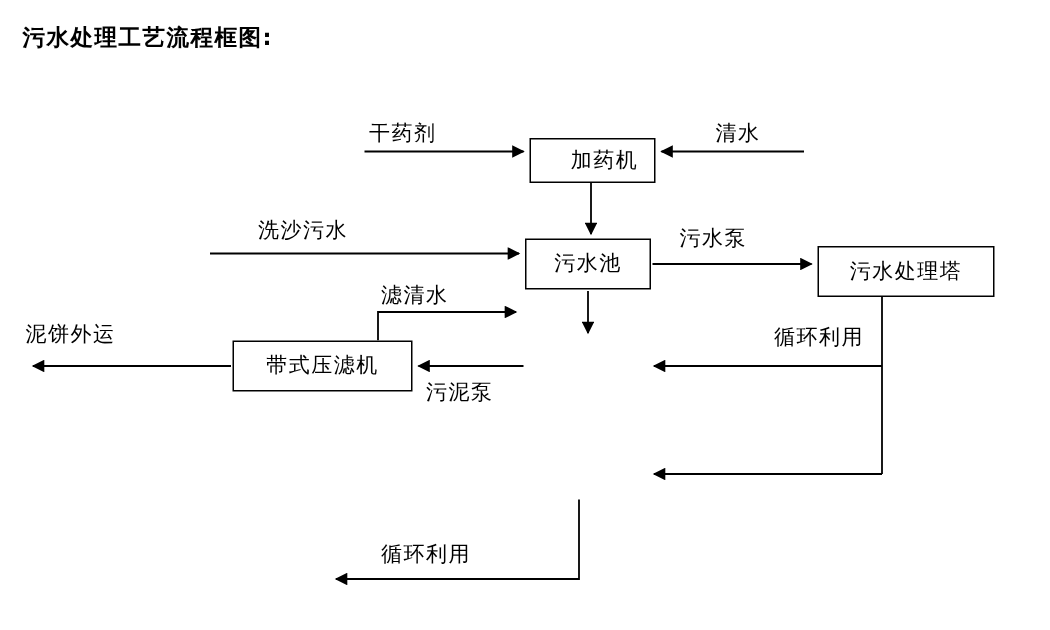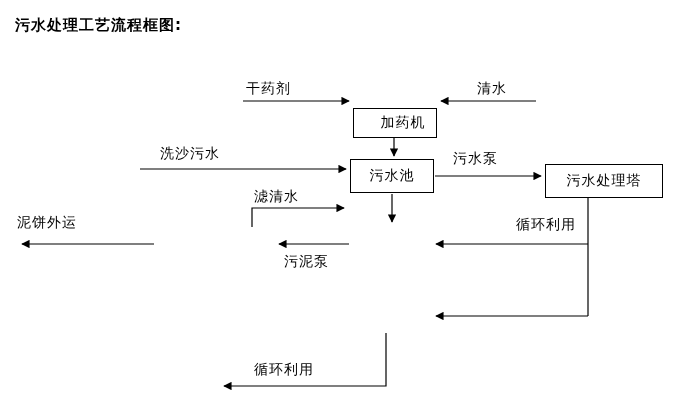--- a/index.html
+++ b/index.html
@@ -19,33 +19,33 @@
   }
   svg.flow { position:absolute; left:0; top:0; z-index:1; }
   .node {
     position:absolute;
     border:1px solid #000;
     background:#ffffff;
     display:flex; align-items:center; justify-content:center;
     font-size:14px; letter-spacing:1px;
     z-index:2; white-space:nowrap;
   }
-  .n-dosing   { left:353px; top:108px;  width:84px;  height:30px;padding-left:16px; }
+  .n-dosing   { left:353px; top:92px;  width:84px;  height:30px;padding-left:16px; }
   .n-sewage   { left:350px; top:159px; width:84px;  height:34px; }
   .n-tower    { left:545px; top:164px; width:118px; height:34px; }
   .n-sludge   { left:350px; top:226px; width:82px;  height:34px; }
   .n-belt     { left:155px; top:227px; width:120px; height:34px; }
   .n-clear    { left:340px; top:299px; width:92px;  height:34px; }
   .lbl {
     position:absolute; font-size:14px; letter-spacing:1px;
     white-space:nowrap; z-index:3;
   }
   .l-dry      { left:246px; top:80px; }
   .l-cwater   { left:477px; top:80px; }
-  .l-sand     { left:160px; top:145px; }
+  .l-sand     { left:172px; top:145px; }
   .l-spump    { left:453px; top:150px; }
   .l-filtered { left:254px; top:188px; }
   .l-mudcake  { left:17px;  top:214px; }
   .l-slpump   { left:284px; top:221px;margin-top:32px; }
   .l-bottom   { left:516px; top:216px; }
   .l-recycle  { left:254px; top:361px; }
 </style>
 </head>
 <body>
 
@@ -70,20 +70,21 @@
     <path d="M392,194 V222" stroke="#000" stroke-width="1.2" fill="none" marker-end="url(#arrow)"></path>
     <path d="M588,198 V316" stroke="#000" stroke-width="1.2" fill="none"></path>
     <path d="M588,244 H436" stroke="#000" stroke-width="1.2" fill="none" marker-end="url(#arrow)"></path>
     <path d="M588,316 H436" stroke="#000" stroke-width="1.2" fill="none" marker-end="url(#arrow)"></path>
     <path d="M386,333 V386 H224" stroke="#000" stroke-width="1.2" fill="none" marker-end="url(#arrow)"></path>
   </svg>
 
   <div class="node n-dosing">加药机</div>
   <div class="node n-tower">污水处理塔</div>
   <div class="node n-sewage">污水池</div>
+  <div class="node n-belt">带式压滤机</div>
 
   <div class="lbl l-dry">干药剂</div>
   <div class="lbl l-cwater">清水</div>
   <div class="lbl l-sand">洗沙污水</div>
   <div class="lbl l-spump">污水泵</div>
   <div class="lbl l-filtered">滤清水</div>
   <div class="lbl l-mudcake">泥饼外运</div>
   <div class="lbl l-slpump">污泥泵</div>
   <div class="lbl l-bottom">循环利用</div>
   <div class="lbl l-recycle">循环利用</div>

